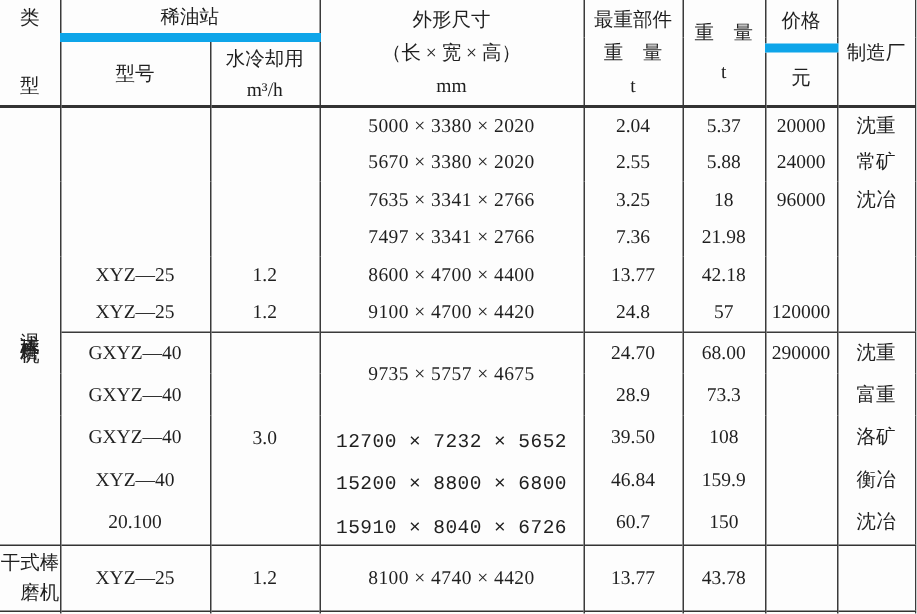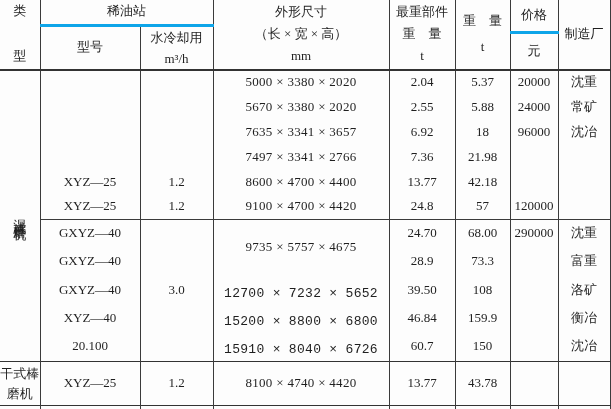--- a/index.html
+++ b/index.html
@@ -29,38 +29,38 @@
     vertical-align:middle;
     overflow:hidden;
     line-height:1.15;
   }
   td.c1{border-left:none;}
   
   tr.topline td{border-top:2px solid #333;}
   tr.sep td{border-top:1px solid #3b3b3b;}
   tr.sep-full td{border-top:1.4px solid #333;}
   tr.cut td{border-top:1.2px solid #333;}
-  .bb{border-bottom:3px solid #0ea5e9;}
+  .bb{border-bottom:6px solid #0ea5e9;}
   
   .type-stack{
     display:flex;flex-direction:column;justify-content:space-between;
     height:60px;padding:3px 0 3px 0;
   }
   .hline{line-height:22px;}
   .hline2{line-height:26px;}
   .cool-l{line-height:21px;}
   
   .vert{
     writing-mode:vertical-rl;
     text-orientation:upright;
     letter-spacing:2px;
     display:inline-block;
     line-height:1;
   }
-  .dry-l{line-height:20px;}
+  .dry-l{line-height:20px;text-align:right;}
   
   td.dim-low{vertical-align:bottom;padding-bottom:3px;font-family:Liberation Mono, monospace;}
   td.cool-group{}
   .mono-num{letter-spacing:0.3px;}
 </style>
 </head>
 <body>
 
 <div id="page">
 <table class="spec">
@@ -129,22 +129,22 @@
       <td></td>
       <td class="mono-num">5670 × 3380 × 2020</td>
       <td>2.55</td>
       <td>5.88</td>
       <td>24000</td>
       <td>常矿</td>
     </tr>
     <tr style="height:25px">
       <td></td>
       <td></td>
-      <td class="mono-num">7635 × 3341 × 3657</td>
-      <td>6.92</td>
+      <td class="mono-num">7635 × 3341 × 2766</td>
+      <td>3.25</td>
       <td>18</td>
       <td>96000</td>
       <td>沈冶</td>
     </tr>
     <tr style="height:25px">
       <td></td>
       <td></td>
       <td class="mono-num">7497 × 3341 × 2766</td>
       <td>7.36</td>
       <td>21.98</td>

